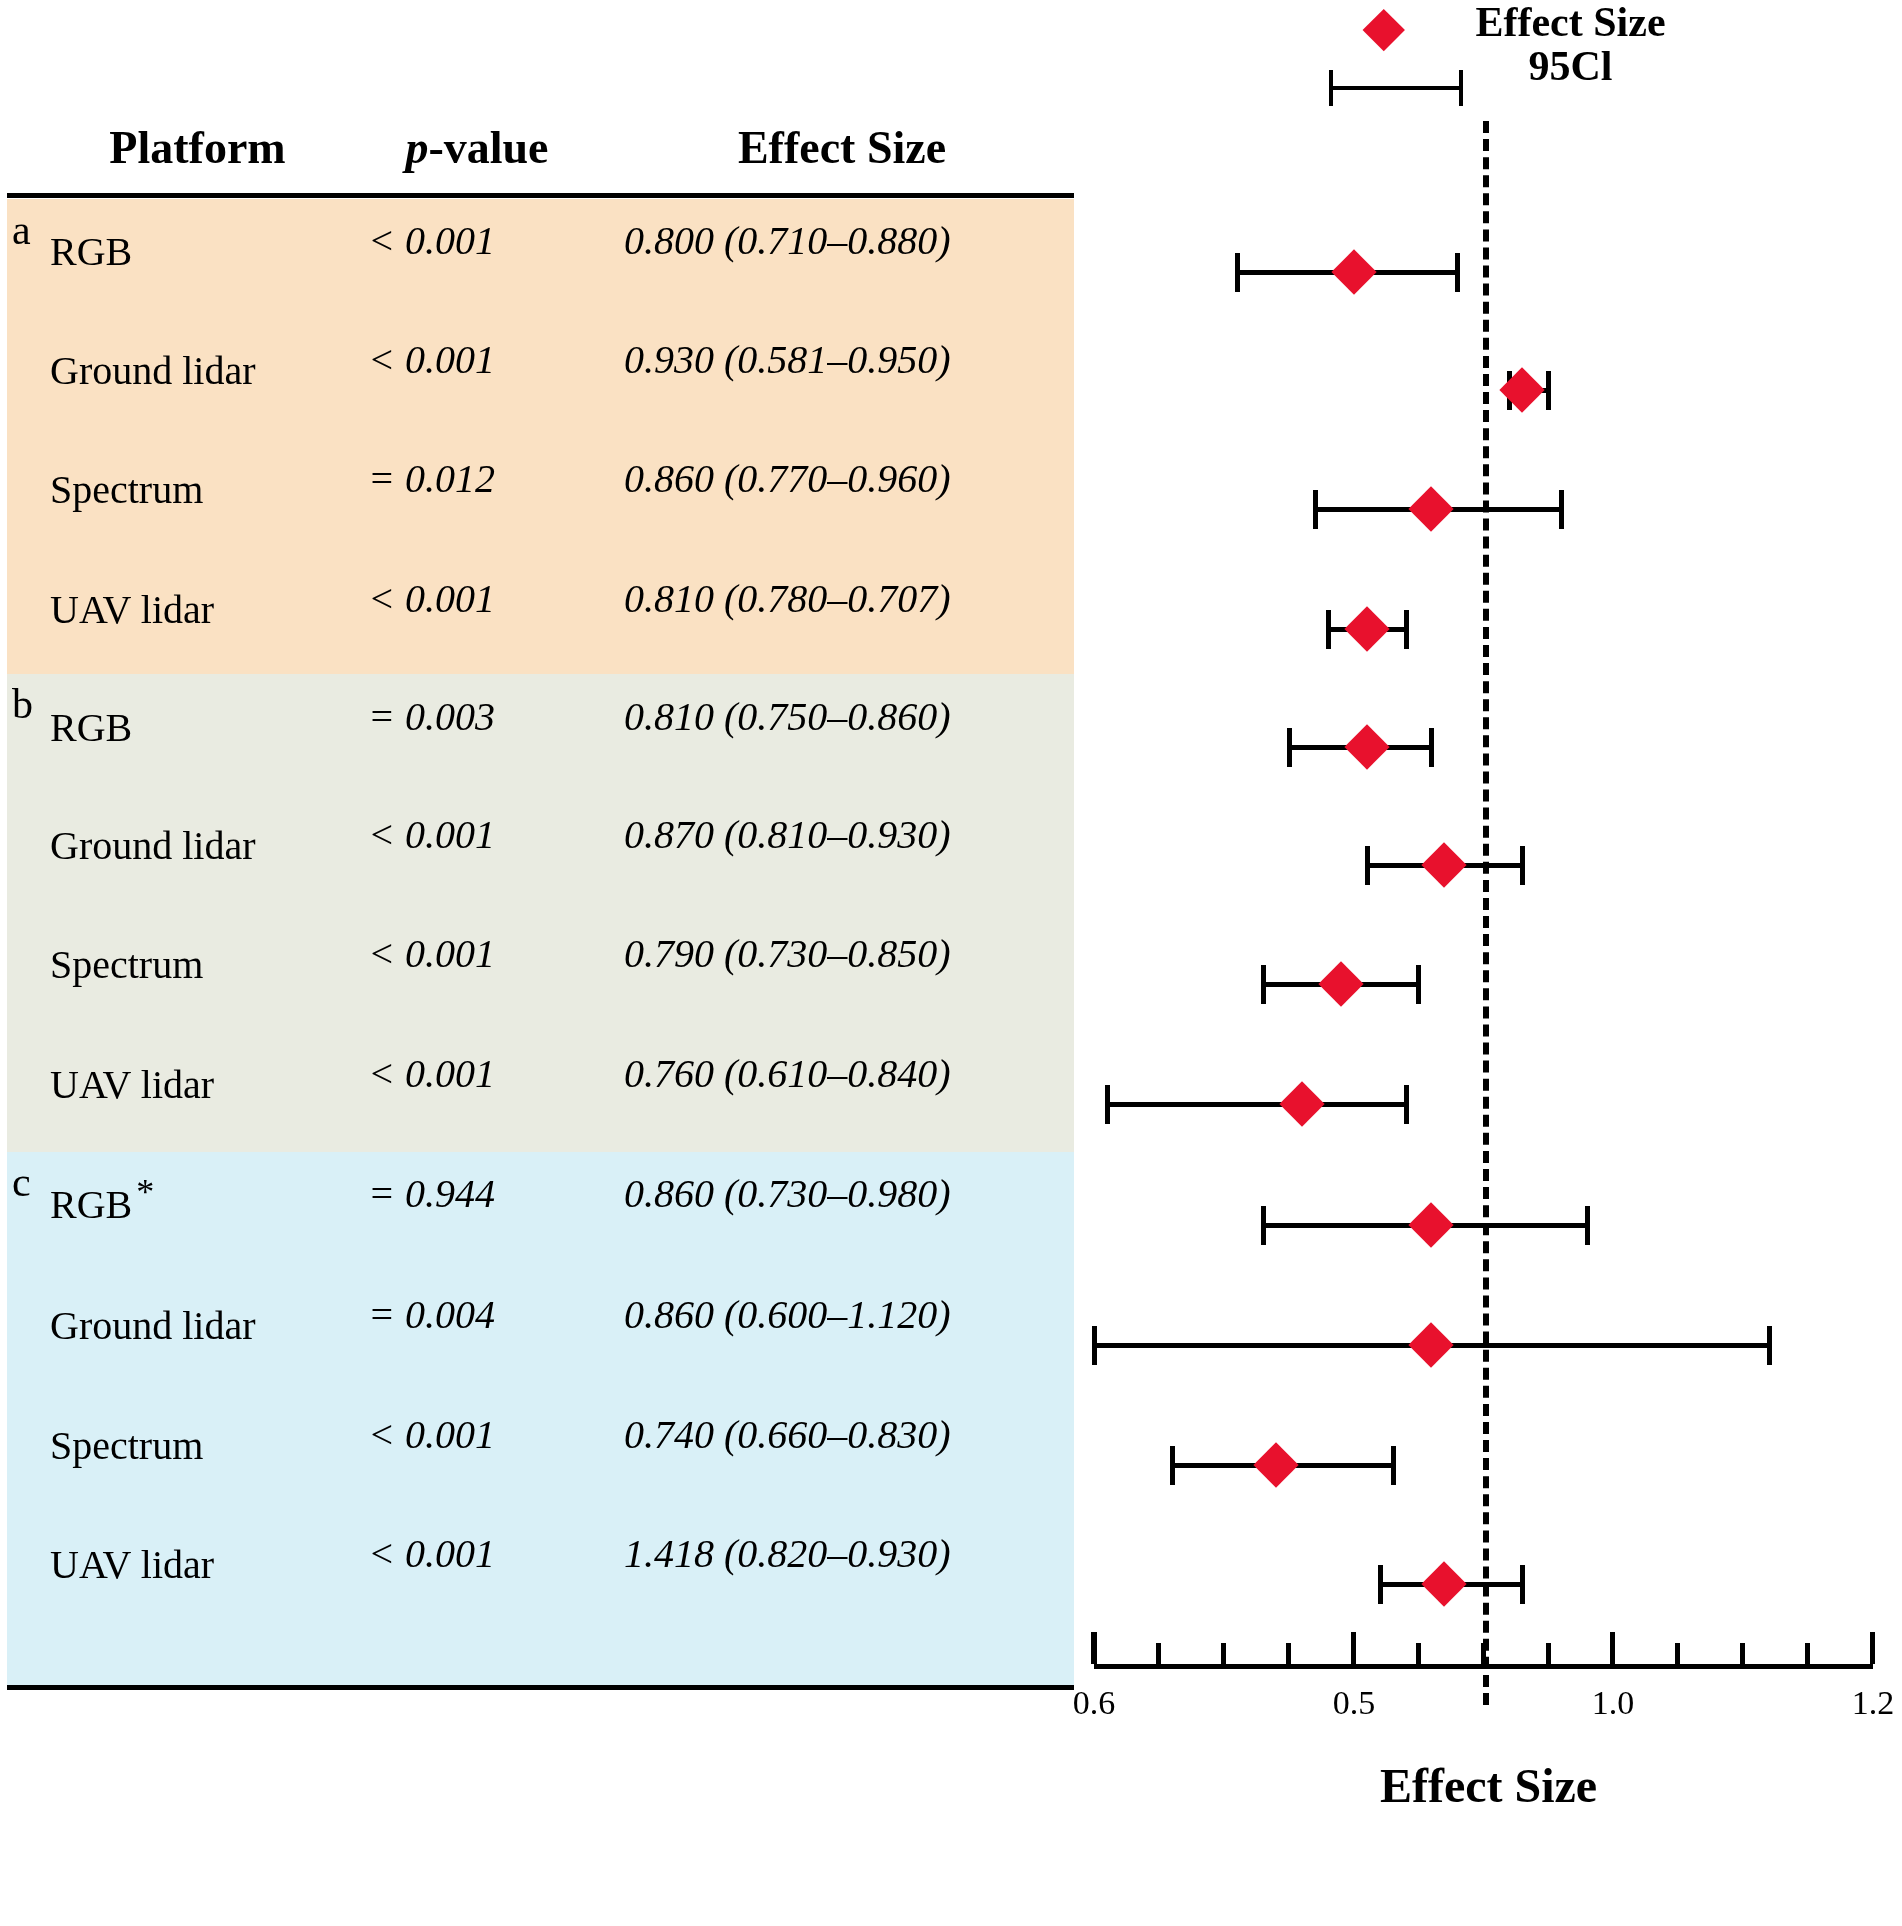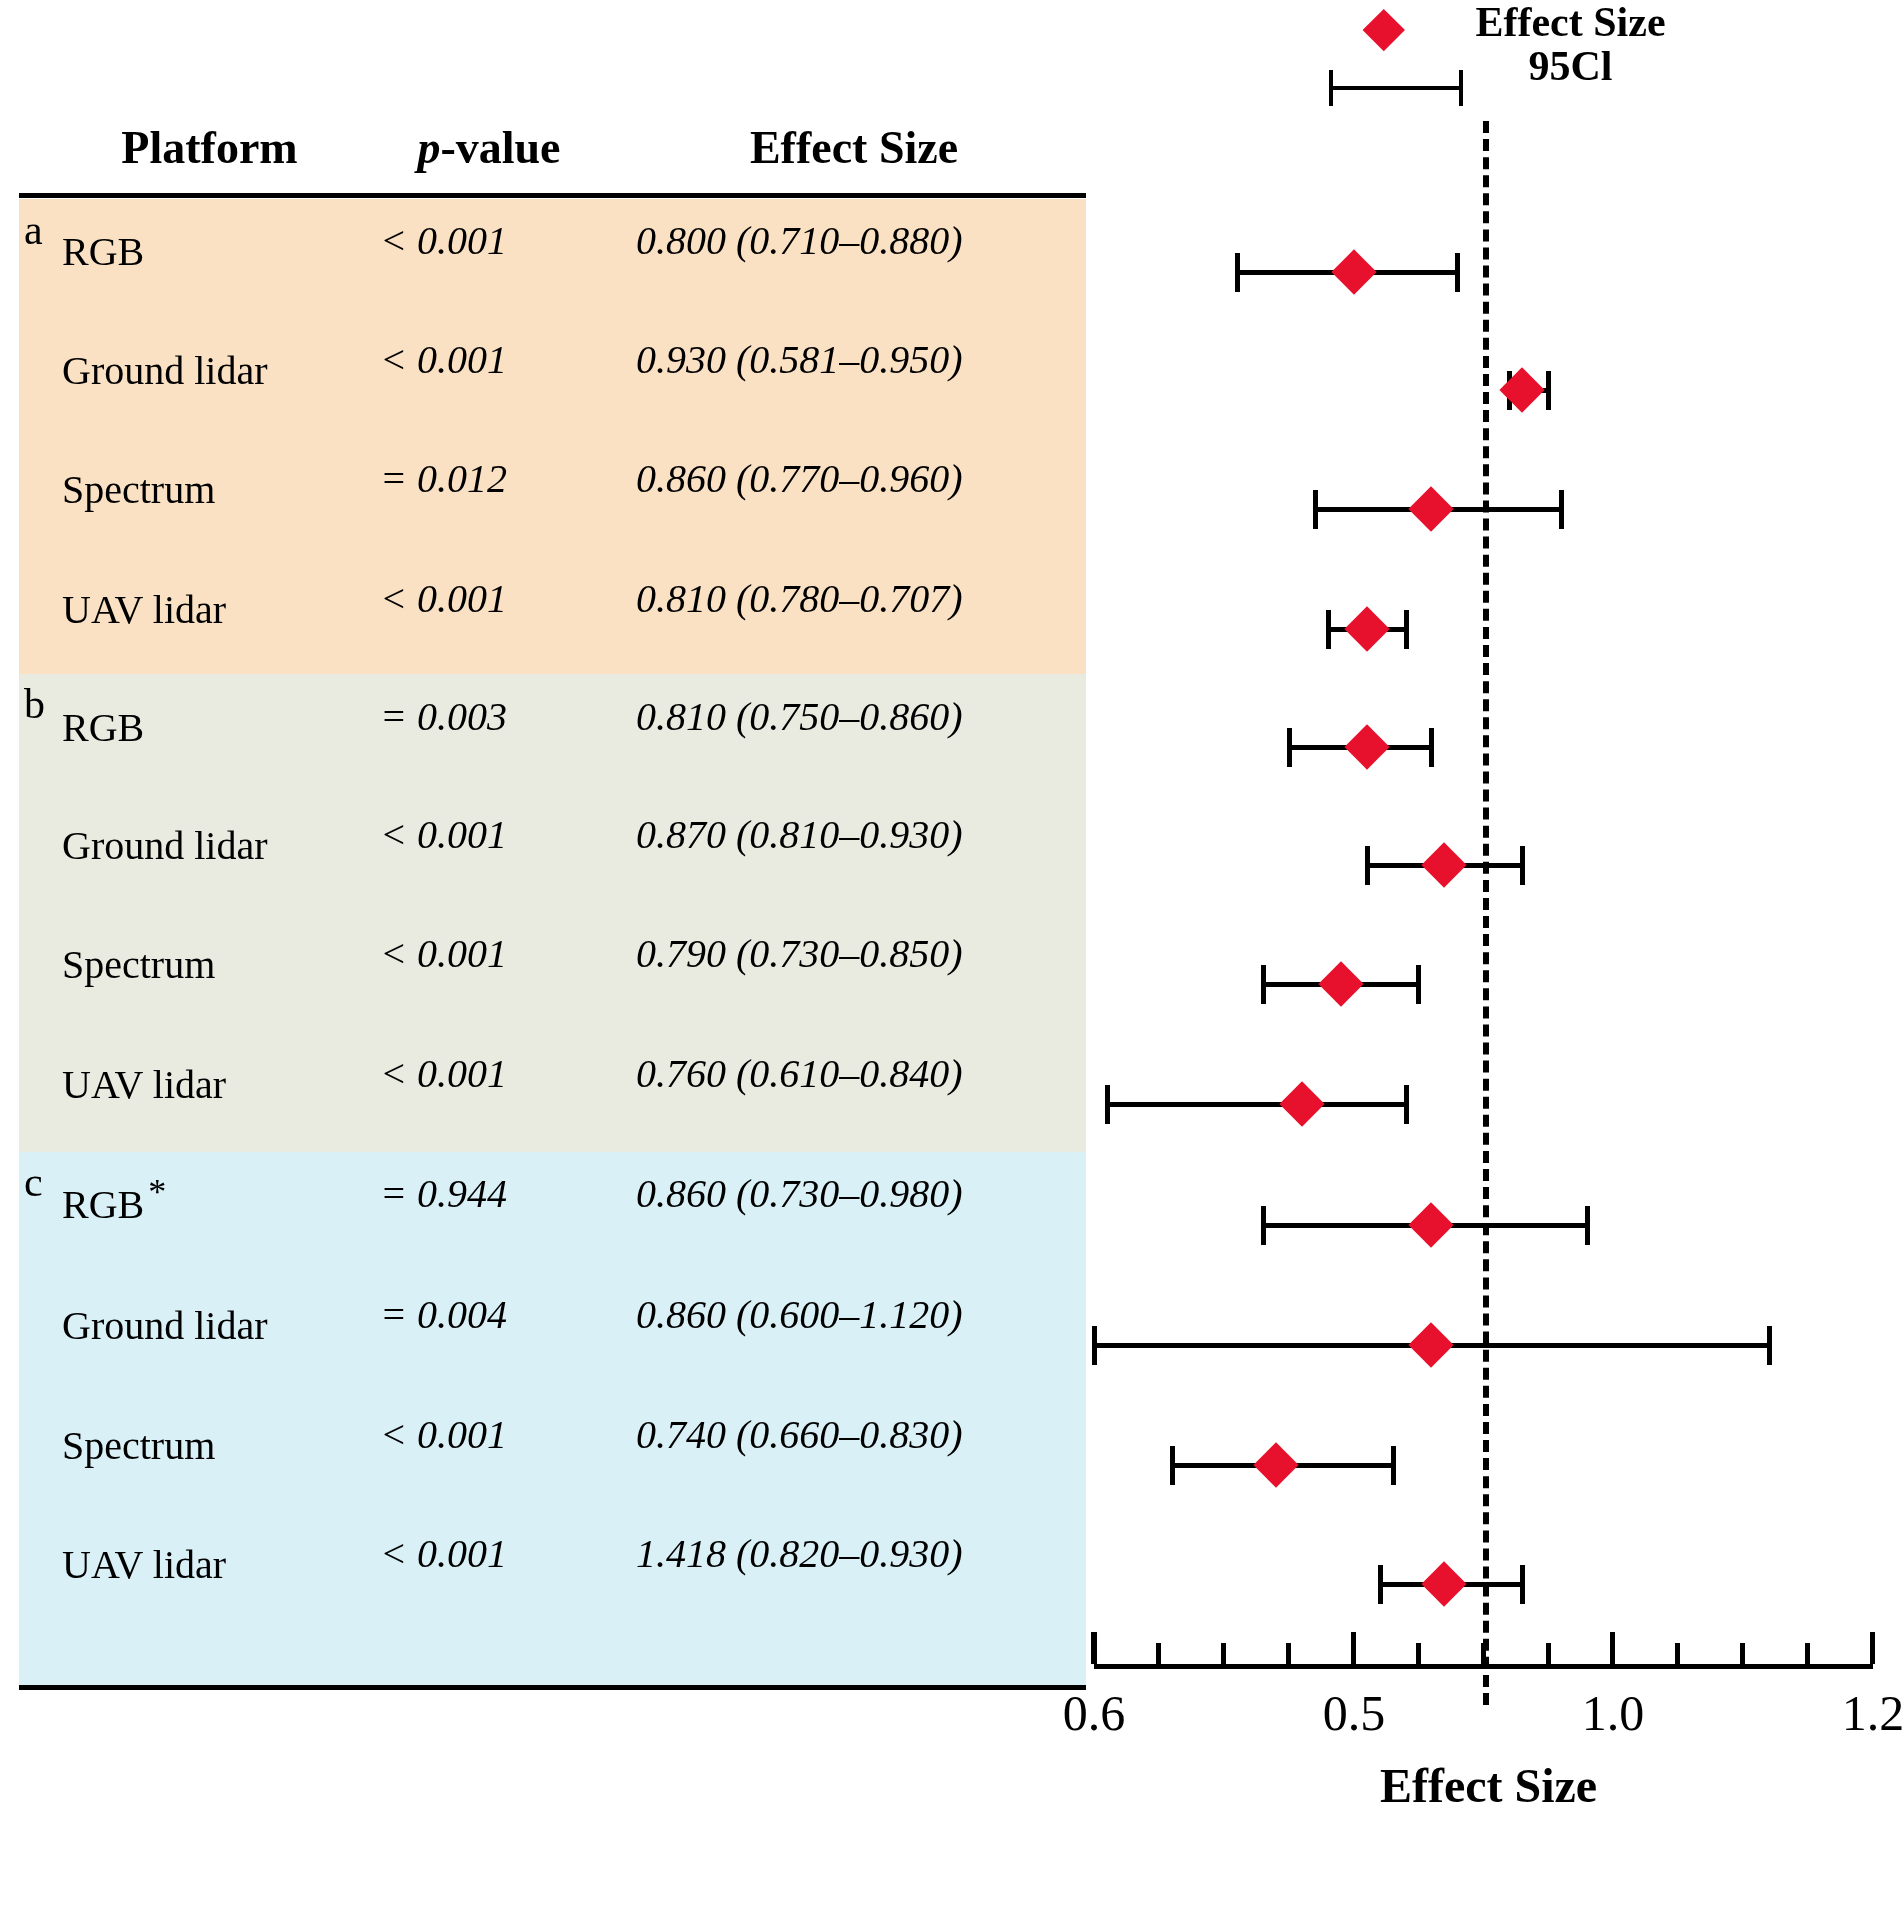--- a/index.html
+++ b/index.html
@@ -19,21 +19,21 @@
   
   #figure {
     position: relative;
     width: 1903px;
     height: 1926px;
   }
 
   
   #table-panel {
     position: absolute;
-    left: 12px;
+    left: 0px;
     top: 0px;
     width: 1074px;
     height: 1635px;
   }
 
   #table-header {
     position: absolute;
     top: 121px;
     left: 0;
     width: 1074px;
@@ -222,21 +222,21 @@
   .axis-tick {
     position: absolute;
     top: -24px;
     width: 5.4px;
     height: 25.5px;
     background: #000;
   }
   .axis-tick-label {
     position: absolute;
     top: 20px;
-    font-size: 50px;
+    font-size: 34px;
     text-align: center;
     width: 134px;
     margin-left: -67px;
   }
   #axis-title {
     position: absolute;
     top: 94px;
     left: 0px;
     width: 829px;
     text-align: center;

